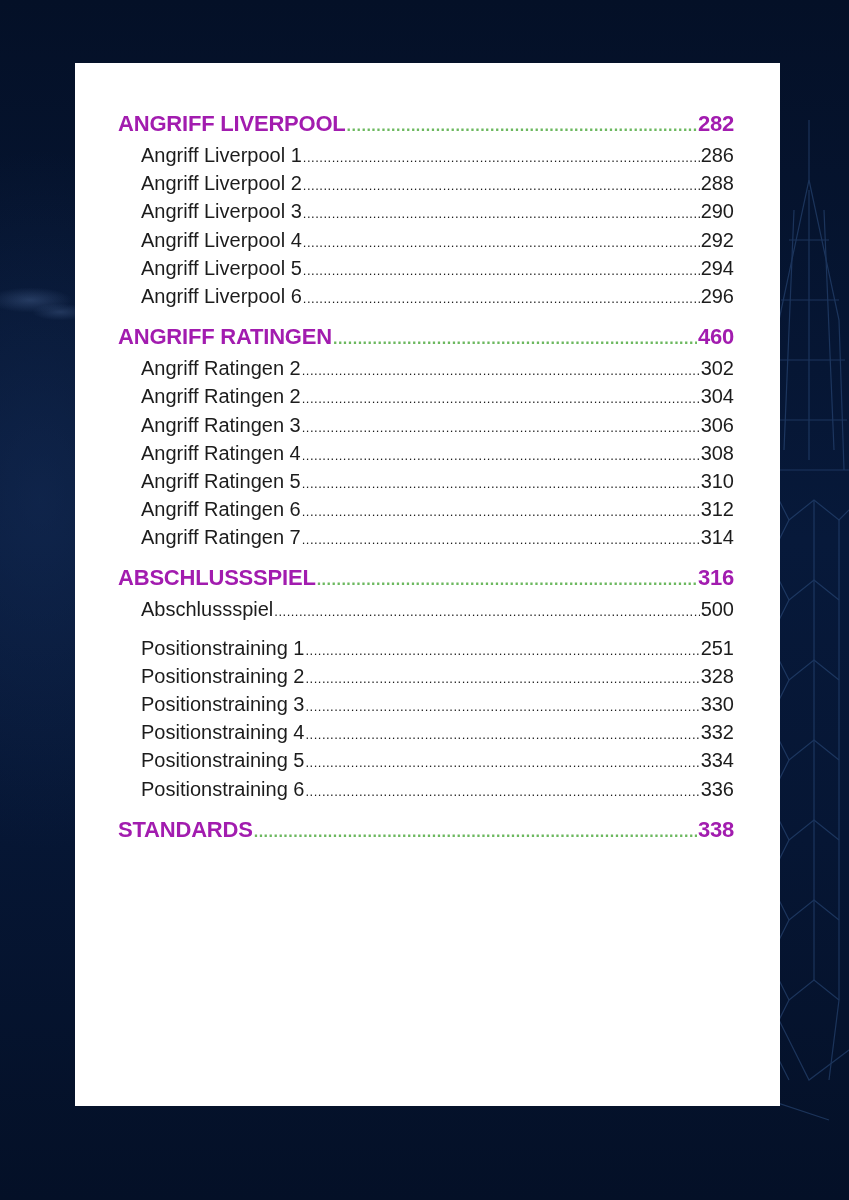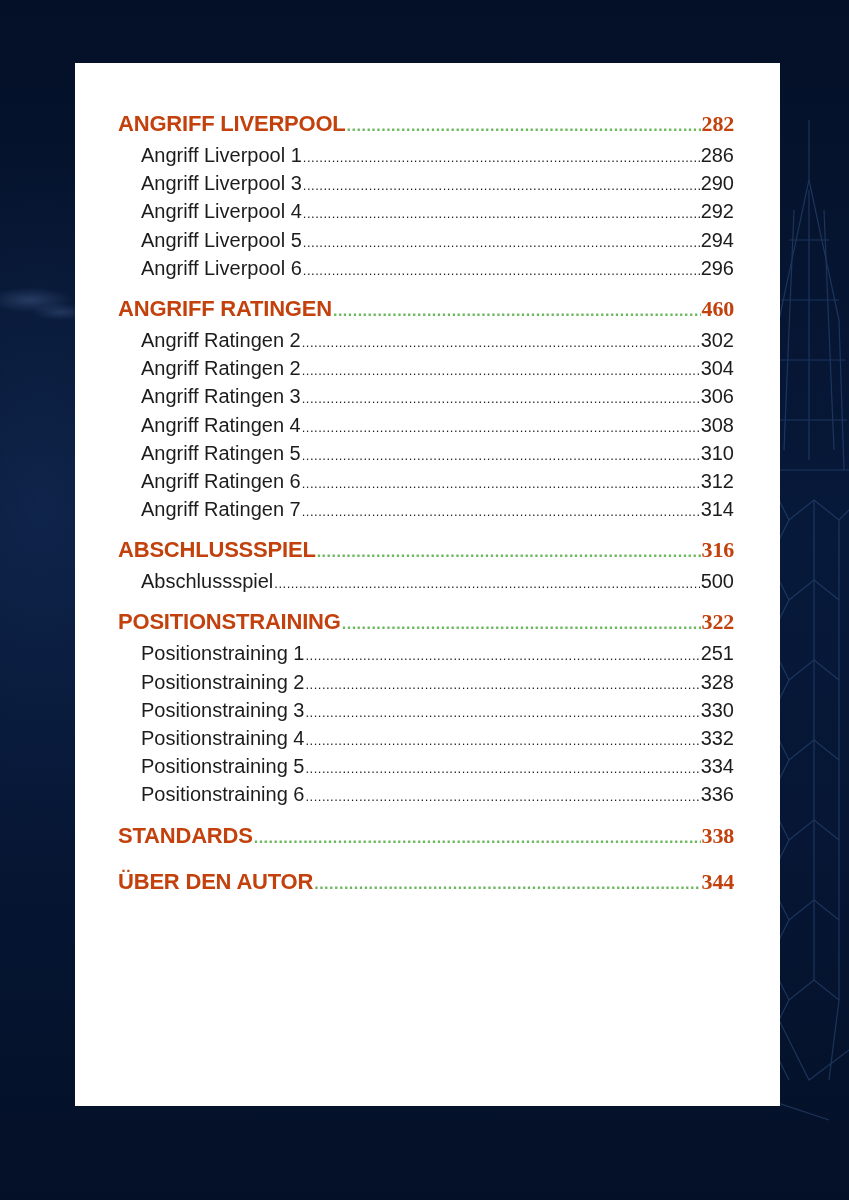--- a/index.html
+++ b/index.html
@@ -30,25 +30,25 @@
     .row .dots {
       flex: 1 1 auto; overflow: hidden; margin: 0 1px;
       position: relative;
     }
     .row .dots::after {
       content: "................................................................................................................................................................................................................................................";
       letter-spacing: 0.5px;
     }
     .row .page { flex: 0 0 auto; }
     .h {
-      color: #c2410c; font-size: 22px; font-weight: bold; height: 34px; line-height: 34px;
+      color: #a21caf; font-size: 22px; font-weight: bold; height: 34px; line-height: 34px;
       letter-spacing: -0.2px;
     }
     .h .dots { font-size: 16px; color: #6cb85f; }
-    .h .page { font-weight: bold; font-family: Liberation Serif, serif; }
+    .h .page { font-weight: bold; }
     .s {
       color: #1c1c1c; font-size: 20px; height: 28.2px; line-height: 28.2px;
       padding-left: 23px;
     }
     .s .dots { font-size: 13px; color: #1c1c1c; }
     .gap-lg { margin-bottom: 12px; }
   </style>
 </head>
 <body>
 
@@ -76,20 +76,25 @@
         <span class="label">ANGRIFF LIVERPOOL</span>
         <span class="dots"></span>
         <span class="page">282</span>
       </div>
       <div class="row s">
           <span class="label">Angriff Liverpool 1</span>
           <span class="dots"></span>
           <span class="page">286</span>
         </div>
       <div class="row s">
+          <span class="label">Angriff Liverpool 2</span>
+          <span class="dots"></span>
+          <span class="page">288</span>
+        </div>
+      <div class="row s">
           <span class="label">Angriff Liverpool 3</span>
           <span class="dots"></span>
           <span class="page">290</span>
         </div>
       <div class="row s">
           <span class="label">Angriff Liverpool 4</span>
           <span class="dots"></span>
           <span class="page">292</span>
         </div>
       <div class="row s">
@@ -154,25 +159,20 @@
         <span class="page">316</span>
       </div>
       <div class="row s">
           <span class="label">Abschlussspiel</span>
           <span class="dots"></span>
           <span class="page">500</span>
         </div>
     </div>
 
     <div class="section">
-      <div class="row h">
-        <span class="label">POSITIONSTRAINING</span>
-        <span class="dots"></span>
-        <span class="page">322</span>
-      </div>
       <div class="row s">
           <span class="label">Positionstraining 1</span>
           <span class="dots"></span>
           <span class="page">251</span>
         </div>
       <div class="row s">
           <span class="label">Positionstraining 2</span>
           <span class="dots"></span>
           <span class="page">328</span>
         </div>
@@ -199,22 +199,15 @@
     </div>
 
     <div class="section gap-lg">
       <div class="row h">
         <span class="label">STANDARDS</span>
         <span class="dots"></span>
         <span class="page">338</span>
       </div>
     </div>
 
-    <div class="section">
-      <div class="row h">
-        <span class="label">ÜBER DEN AUTOR</span>
-        <span class="dots"></span>
-        <span class="page">344</span>
-      </div>
-    </div>
 
   </div>
 </div>
 
 </body></html>

